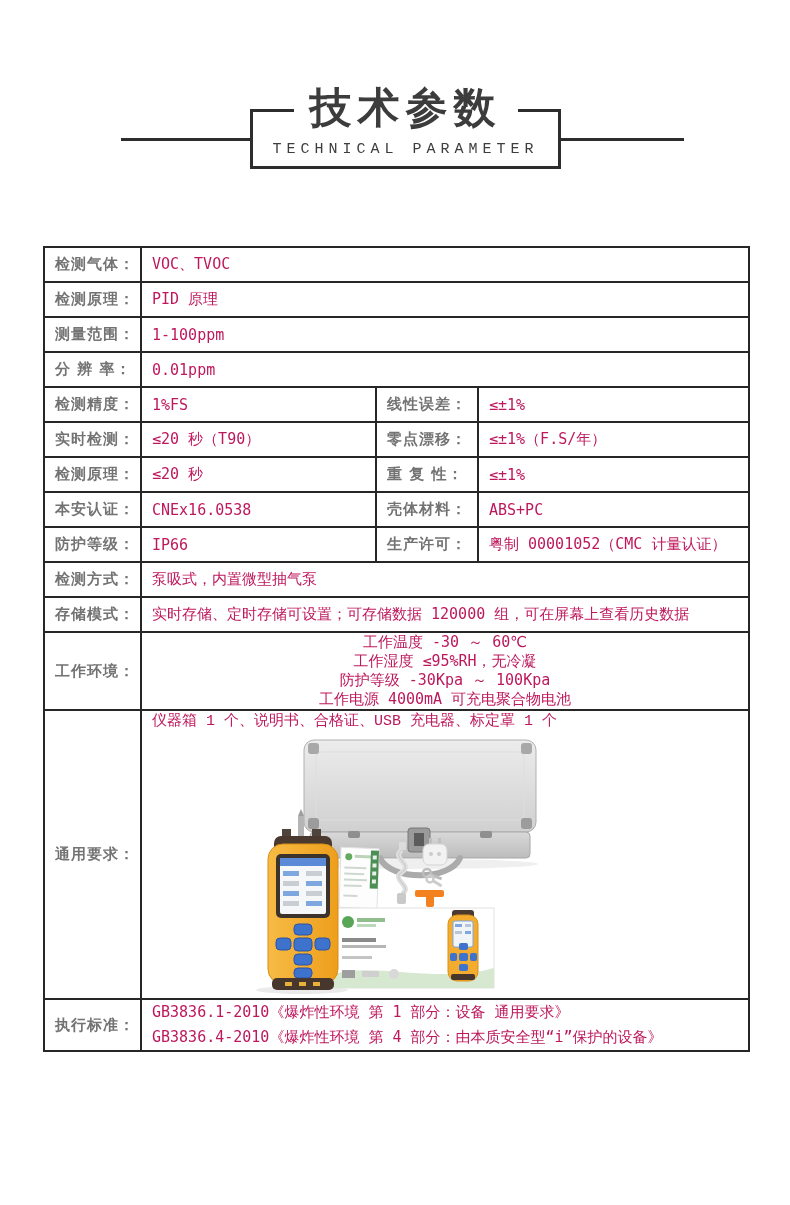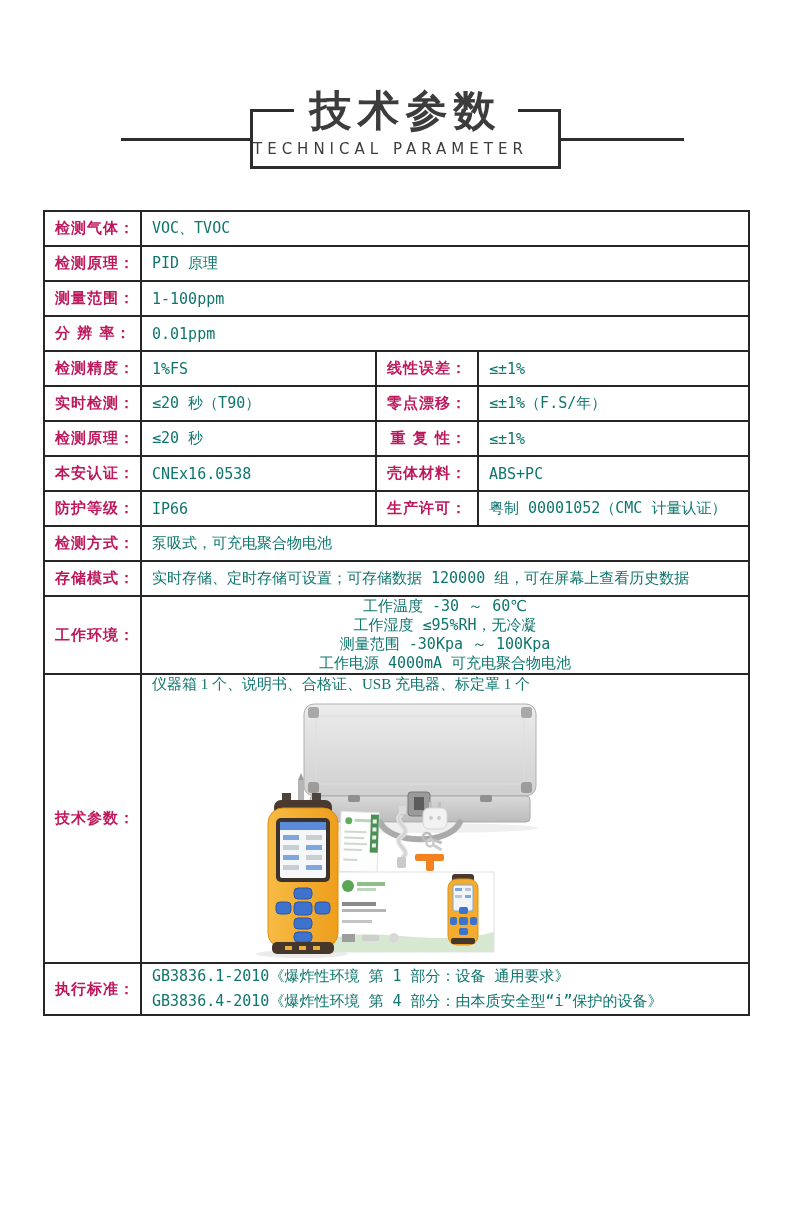--- a/index.html
+++ b/index.html
@@ -2,56 +2,56 @@
 <html><head>
 <meta charset="utf-8">
 <style>
   html,body{margin:0;padding:0;}
   body{
     width:790px;height:1205px;background:#ffffff;
     font-family:"DejaVu Sans","Liberation Sans",sans-serif;
     color:#1f1f1f;position:relative;overflow:hidden;
   }
   
-  .header{position:relative;height:210px;}
+  .header{position:relative;height:246px;font-family:Liberation Mono, monospace;}
   .header-box{
     position:absolute;left:250px;top:109px;width:311px;height:60px;
     border:3px solid #2d2d2d;box-sizing:border-box;background:#fff;
   }
   .header-title{
     position:absolute;left:50%;top:-24px;transform:translateX(-50%);
     background:#ffffff;padding:0 16px;white-space:nowrap;
     font-size:42px;font-weight:bold;letter-spacing:6px;color:#3c3c3c;line-height:46px;
   }
   .header-sub{
-    position:absolute;left:0;right:0;bottom:8px;text-align:left;
+    position:absolute;left:0;right:0;bottom:8px;text-align:center;
     font-size:15px;letter-spacing:5px;color:#3d3d3d;
   }
   .header-line{position:absolute;top:138px;height:3px;background:#2d2d2d;}
   .header-line.left{left:121px;width:129px;}
   .header-line.right{left:561px;width:123px;}
 
   
   table.params{
     border-collapse:collapse;table-layout:fixed;
     margin-left:43px;width:705px;
   }
   table.params td{
     border:2px solid #262626;font-size:15px;padding:0 10px;
     height:35px;vertical-align:middle;box-sizing:border-box;
     overflow:hidden;white-space:nowrap;
   }
-  td.lbl{font-weight:600;letter-spacing:1px;padding-left:9px;color:#be185d;text-align:right;}
-  td.val{font-family:"DejaVu Sans Mono","DejaVu Sans",monospace;color:#0f766e;}
+  td.lbl{font-weight:600;letter-spacing:1px;padding-left:9px;color:#737373;}
+  td.val{font-family:"DejaVu Sans Mono","DejaVu Sans",monospace;color:#be185d;}
   td.multi{padding:5px 10px;height:auto;text-align:center;}
   td.multi div{line-height:19px;}
   td.std2 div{line-height:25px;}
   td.std2{padding:3px 10px;height:auto;}
   td.pkg{vertical-align:top;padding:8px 12px 0 12px;height:294px;white-space:normal;}
-  .pkg-text{margin-bottom:2px;font-family:Liberation Serif, serif;}
+  .pkg-text{margin-bottom:2px;font-family:Liberation Mono, monospace;}
   .photo-wrap{margin-left:92px;margin-top:2px;}
 </style>
 </head>
 <body>
 
 <div class="header">
   <div class="header-line left"></div>
   <div class="header-line right"></div>
   <div class="header-box">
     <div class="header-title">技术参数</div>
@@ -108,37 +108,37 @@
       <td class="val">ABS+PC</td>
     </tr>
     <tr>
       <td class="lbl">防护等级：</td>
       <td class="val">IP66</td>
       <td class="lbl">生产许可：</td>
       <td class="val">粤制 00001052（CMC 计量认证）</td>
     </tr>
     <tr>
       <td class="lbl">检测方式：</td>
-      <td class="val" colspan="3">泵吸式，可充电聚合物电池</td>
+      <td class="val" colspan="3">泵吸式，内置微型抽气泵</td>
     </tr>
     <tr>
       <td class="lbl">存储模式：</td>
       <td class="val" colspan="3">实时存储、定时存储可设置；可存储数据 120000 组，可在屏幕上查看历史数据</td>
     </tr>
     <tr>
       <td class="lbl">工作环境：</td>
       <td class="val multi" colspan="3">
         <div>工作温度 -30 ～ 60℃</div>
         <div>工作湿度 ≤95%RH，无冷凝</div>
-        <div>测量范围 -30Kpa ～ 100Kpa</div>
+        <div>防护等级 -30Kpa ～ 100Kpa</div>
         <div>工作电源 4000mA 可充电聚合物电池</div>
       </td>
     </tr>
     <tr>
-      <td class="lbl">技术参数：</td>
+      <td class="lbl">通用要求：</td>
       <td class="val pkg" colspan="3">
         <div class="pkg-text">仪器箱 1 个、说明书、合格证、USB 充电器、标定罩 1 个</div>
         <div class="photo-wrap">
           <svg width="320" height="262" viewBox="0 0 320 262">
             <defs>
               <linearGradient id="gTop" x1="0" y1="0" x2="0" y2="1">
                 <stop offset="0" stop-color="#ececec"></stop>
                   <stop offset="1" stop-color="#d0d0d0"></stop>
               </linearGradient>
               <linearGradient id="gFront" x1="0" y1="0" x2="0" y2="1">

